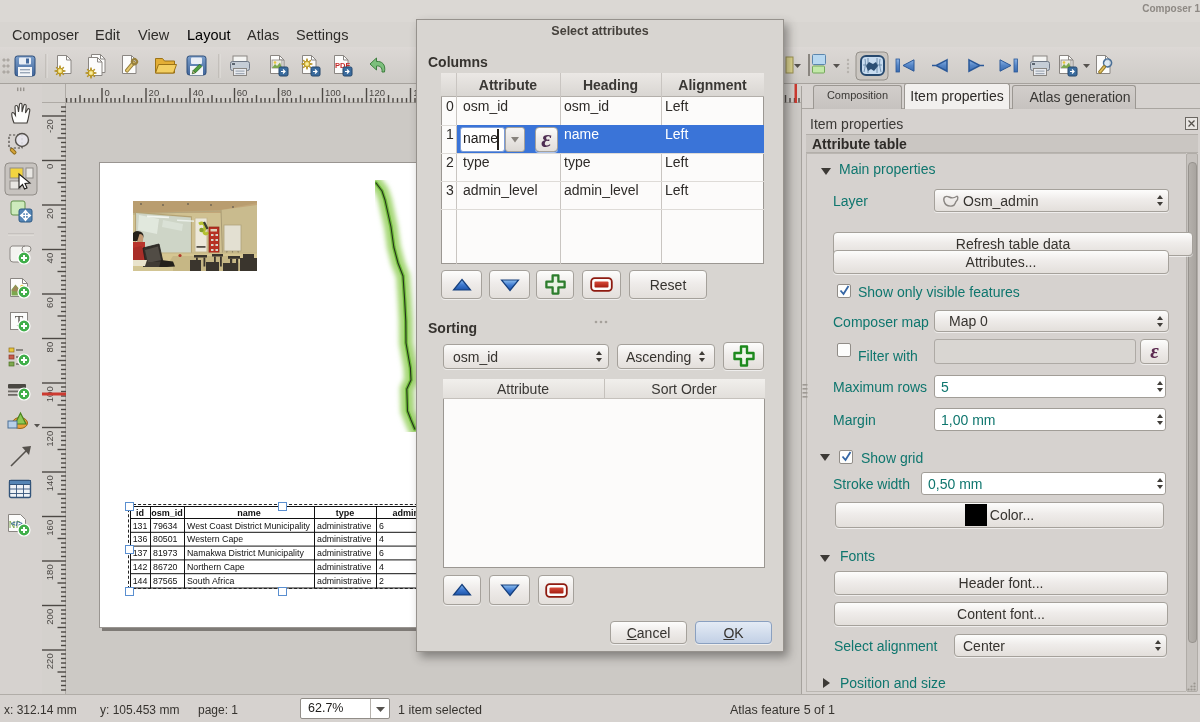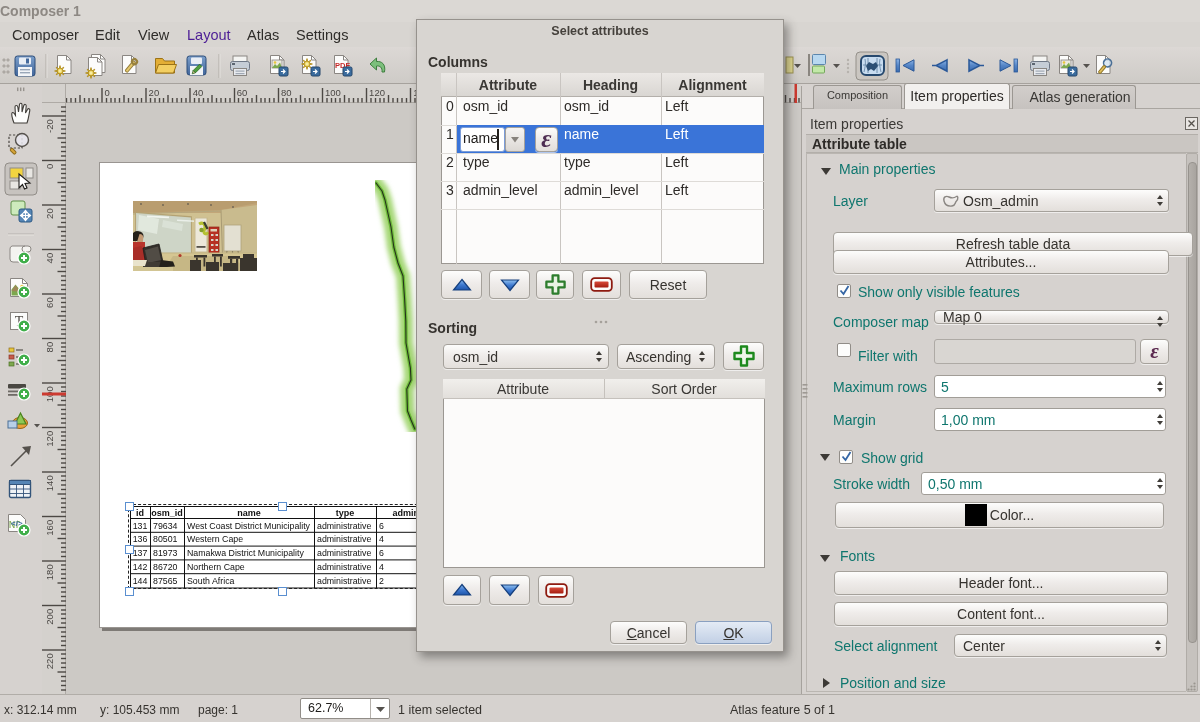--- a/index.html
+++ b/index.html
@@ -9,27 +9,27 @@
 .lbl{position:absolute;font-size:14px;color:#0f766e;white-space:nowrap}
 .bold{font-weight:bold}
 .spinarrows{position:absolute;right:6px;top:0;bottom:0;display:flex;flex-direction:column;justify-content:center;gap:3px}
 .spinarrows i{width:0;height:0;border-left:3.5px solid transparent;border-right:3.5px solid transparent;display:block}
 .spinarrows .up{border-bottom:4.5px solid #403d39}
 .spinarrows .dn{border-top:4.5px solid #403d39}
 </style></head>
 <body>
 
 <div class="abs" style="left:0;top:0;width:1200px;height:22px;background:#dbd8d4"></div>
-<div class="abs bold" style="left:0;top:3px;width:1200px;text-align:left;font-size:14px;color:#8d8883">Composer 1</div>
+<div class="abs bold" style="left:0;top:3px;width:1200px;text-align:right;font-size:10px;color:#8d8883">Composer 1</div>
 
 <div class="abs" style="left:0;top:22px;width:1200px;height:25px;background:#d8d5d1"></div>
 <div class="abs" style="top:27px;left:12px;font-size:14.5px;color:#2f2d2a">Composer</div>
 <div class="abs" style="top:27px;left:95px;font-size:14.5px;color:#2f2d2a">Edit</div>
 <div class="abs" style="top:27px;left:138px;font-size:14.5px;color:#2f2d2a">View</div>
-<div class="abs" style="top:27px;left:187px;font-size:14.5px;color:#4c1d95">Layout</div>
+<div class="abs" style="top:27px;left:187px;font-size:14.5px;color:#000000">Layout</div>
 <div class="abs" style="top:27px;left:247px;font-size:14.5px;color:#2f2d2a">Atlas</div>
 <div class="abs" style="top:27px;left:296px;font-size:14.5px;color:#2f2d2a">Settings</div>
 
 <div class="abs" style="left:0;top:47px;width:1200px;height:37px;background:linear-gradient(#dcd8d5,#cecbc7);border-bottom:1px solid #a6a29d"></div>
 
 <svg class="abs" style="left:0;top:47px" width="1200" height="39" viewBox="0 0 1200 39">
 <defs>
 <linearGradient id="blu" x1="0" y1="0" x2="0" y2="1">
         <stop offset="0" stop-color="#8cb4e6"></stop>
         <stop offset="0.5" stop-color="#5585c6"></stop>
@@ -862,21 +862,21 @@
     <i class="dn"></i>
   </div>
 <div class="btn" style="left:833px;top:232px;width:360px;height:24px">Refresh table data</div>
 <div class="btn" style="left:833px;top:250px;width:336px;height:24px">Attributes...</div>
 <div class="abs" style="left:837px;top:284px;width:14px;height:14px;background:#fdfdfc;border:1px solid #918d88;border-radius:2px"></div>
 <svg class="abs" style="left:838px;top:284px" width="13" height="13">
     <path d="M2.5,6.5 l3,3.5 5-8" fill="none" stroke="#3465a4" stroke-width="1.8"></path>
   </svg>
 <div class="lbl" style="left:858px;top:284px">Show only visible features</div>
 <div class="lbl" style="left:833px;top:314px">Composer map</div>
-<div class="btn" style="left:934px;top:310px;width:235px;height:14px;justify-content:flex-start;padding-left:8px">Map 0</div>
+<div class="btn" style="left:934px;top:310px;width:235px;height:22px;justify-content:flex-start;padding-left:14px">Map 0</div>
 <div class="spinarrows" style="left:1157px;top:310px;height:23px;right:auto">
     <i class="up"></i>
     <i class="dn"></i>
   </div>
 <div class="abs" style="left:837px;top:343px;width:14px;height:14px;background:#fdfdfc;border:1px solid #918d88;border-radius:2px"></div>
 <div class="lbl" style="left:858px;top:348px">Filter with</div>
 <div class="abs" style="left:934px;top:339px;width:202px;height:25px;background:#d9d6d2;border:1px solid #aeaaa5;border-radius:3px"></div>
 <div class="btn" style="left:1140px;top:339px;width:29px;height:25px;font-family:'Liberation Serif';font-style:italic;font-size:21px;color:#5c2a50;font-weight:bold">ε</div>
 <div class="lbl" style="left:833px;top:379px">Maximum rows</div>
 <div class="fld" style="left:934px;top:375px;width:232px;height:23px"></div>

